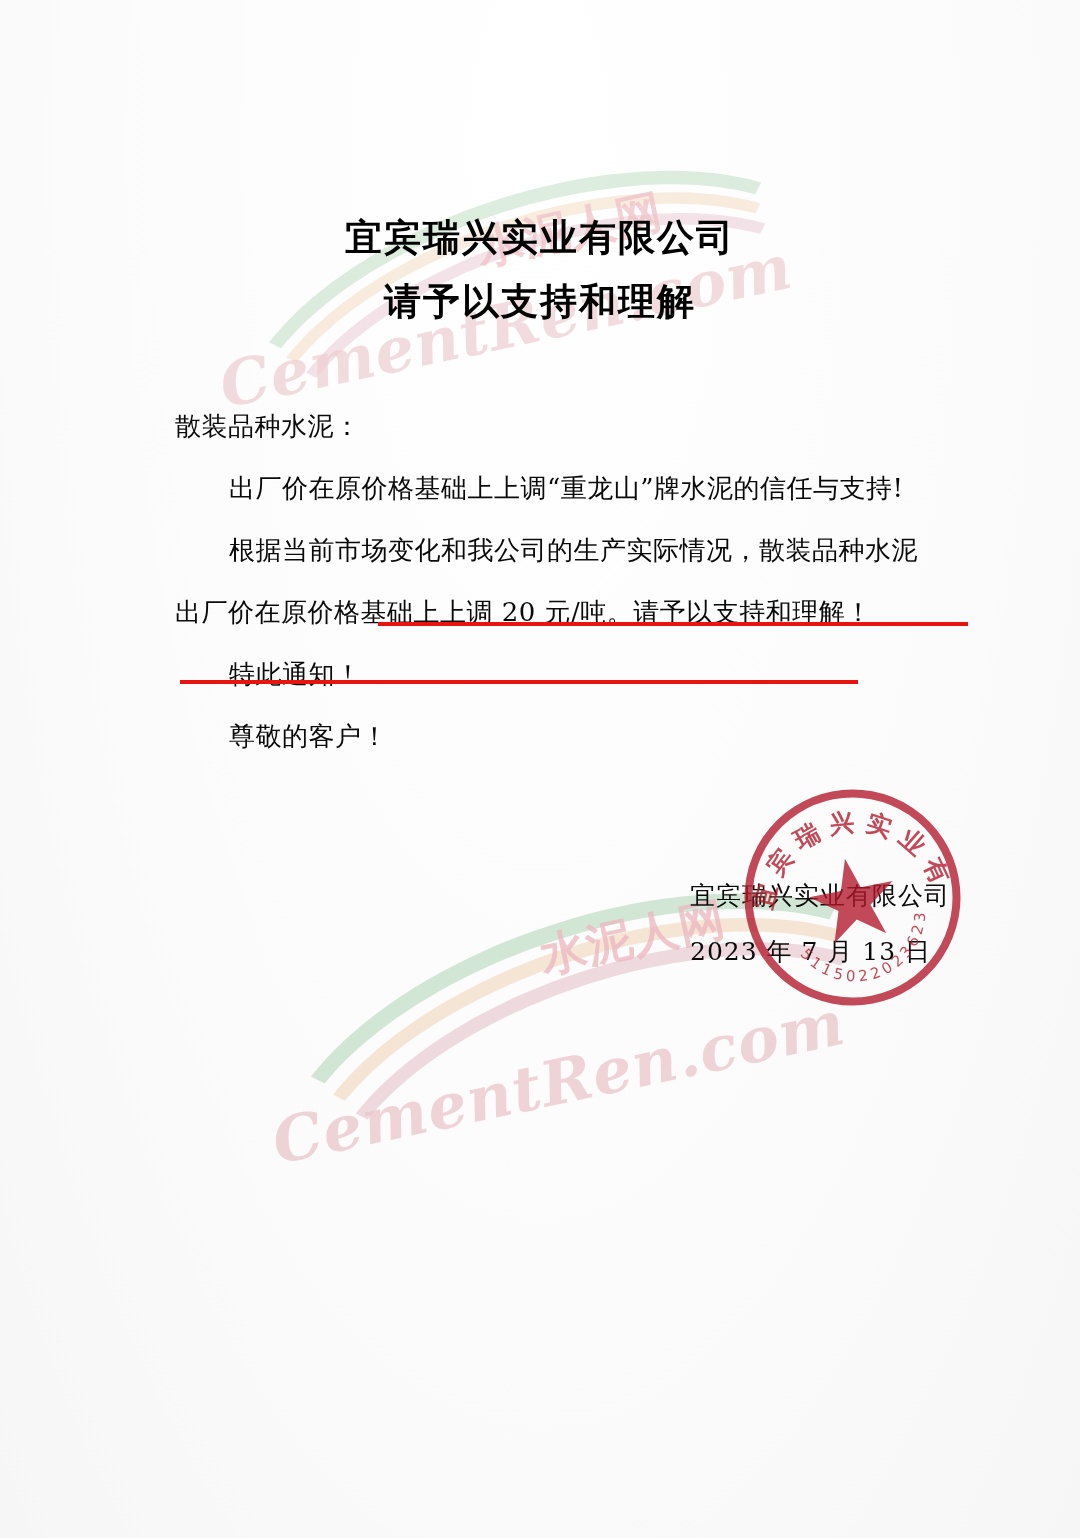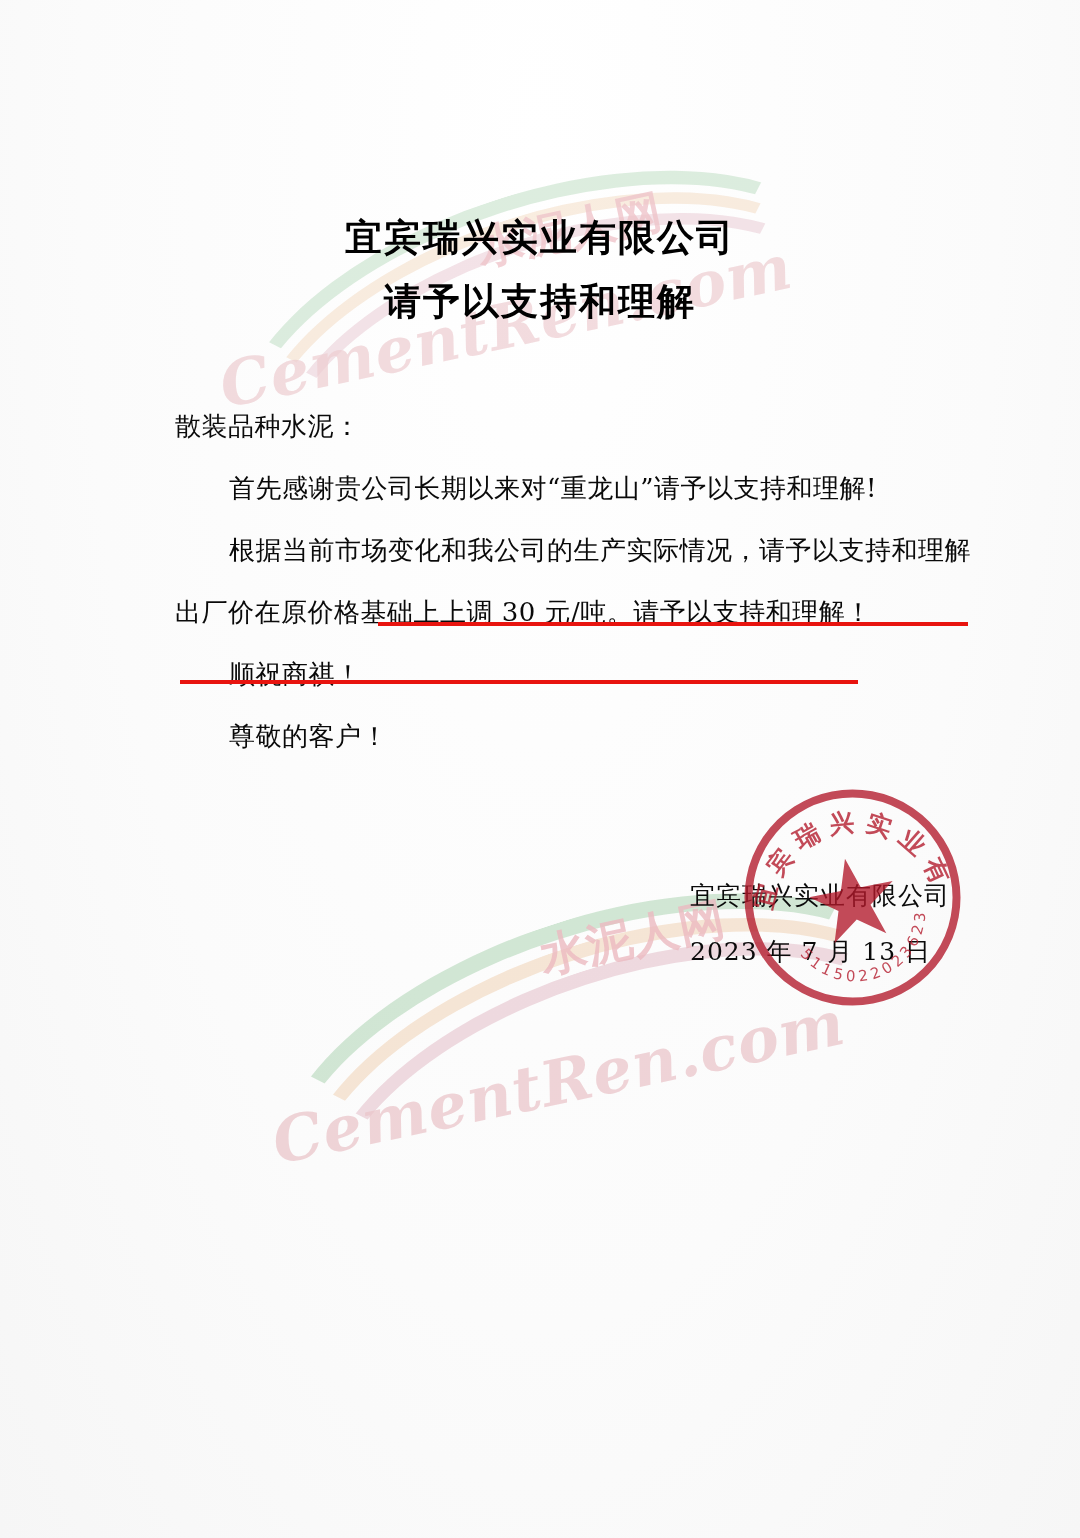--- a/index.html
+++ b/index.html
@@ -165,24 +165,24 @@
     <div class="wm-text wm-text-cn" style="left:310px; top:30px;">水泥人网</div>
   </div>
 
   <div id="title-block">
     <div class="doc-title">宜宾瑞兴实业有限公司</div>
     <div class="doc-title">请予以支持和理解</div>
   </div>
 
   <div id="body-block">
     <div class="para indent-1">散装品种水泥：</div>
-    <div class="para indent-2">首先感谢贵公司长期以来对“重龙山”请予以支持和理解!</div>
-    <div class="para indent-2">根据当前市场变化和我公司的生产实际情况，请予以支持和理解</div>
-    <div class="para indent-1">出厂价在原价格基础上上调 30 元/吨。请予以支持和理解！</div>
-    <div class="para indent-2">顺祝商祺！</div>
+    <div class="para indent-2">出厂价在原价格基础上上调“重龙山”牌水泥的信任与支持!</div>
+    <div class="para indent-2">根据当前市场变化和我公司的生产实际情况，散装品种水泥</div>
+    <div class="para indent-1">出厂价在原价格基础上上调 20 元/吨。请予以支持和理解！</div>
+    <div class="para indent-2">特此通知！</div>
     <div class="para indent-2">尊敬的客户！</div>
   </div>
 
   <div class="u-red" style="left:378px; top:622px; width:590px;"></div>
   <div class="u-red" style="left:180px; top:680px; width:678px;"></div>
 
   <div id="sign-block">
     <div class="sign-line">宜宾瑞兴实业有限公司</div>
     <div class="sign-line">2023 年 7 月 13 日</div>
   </div>

